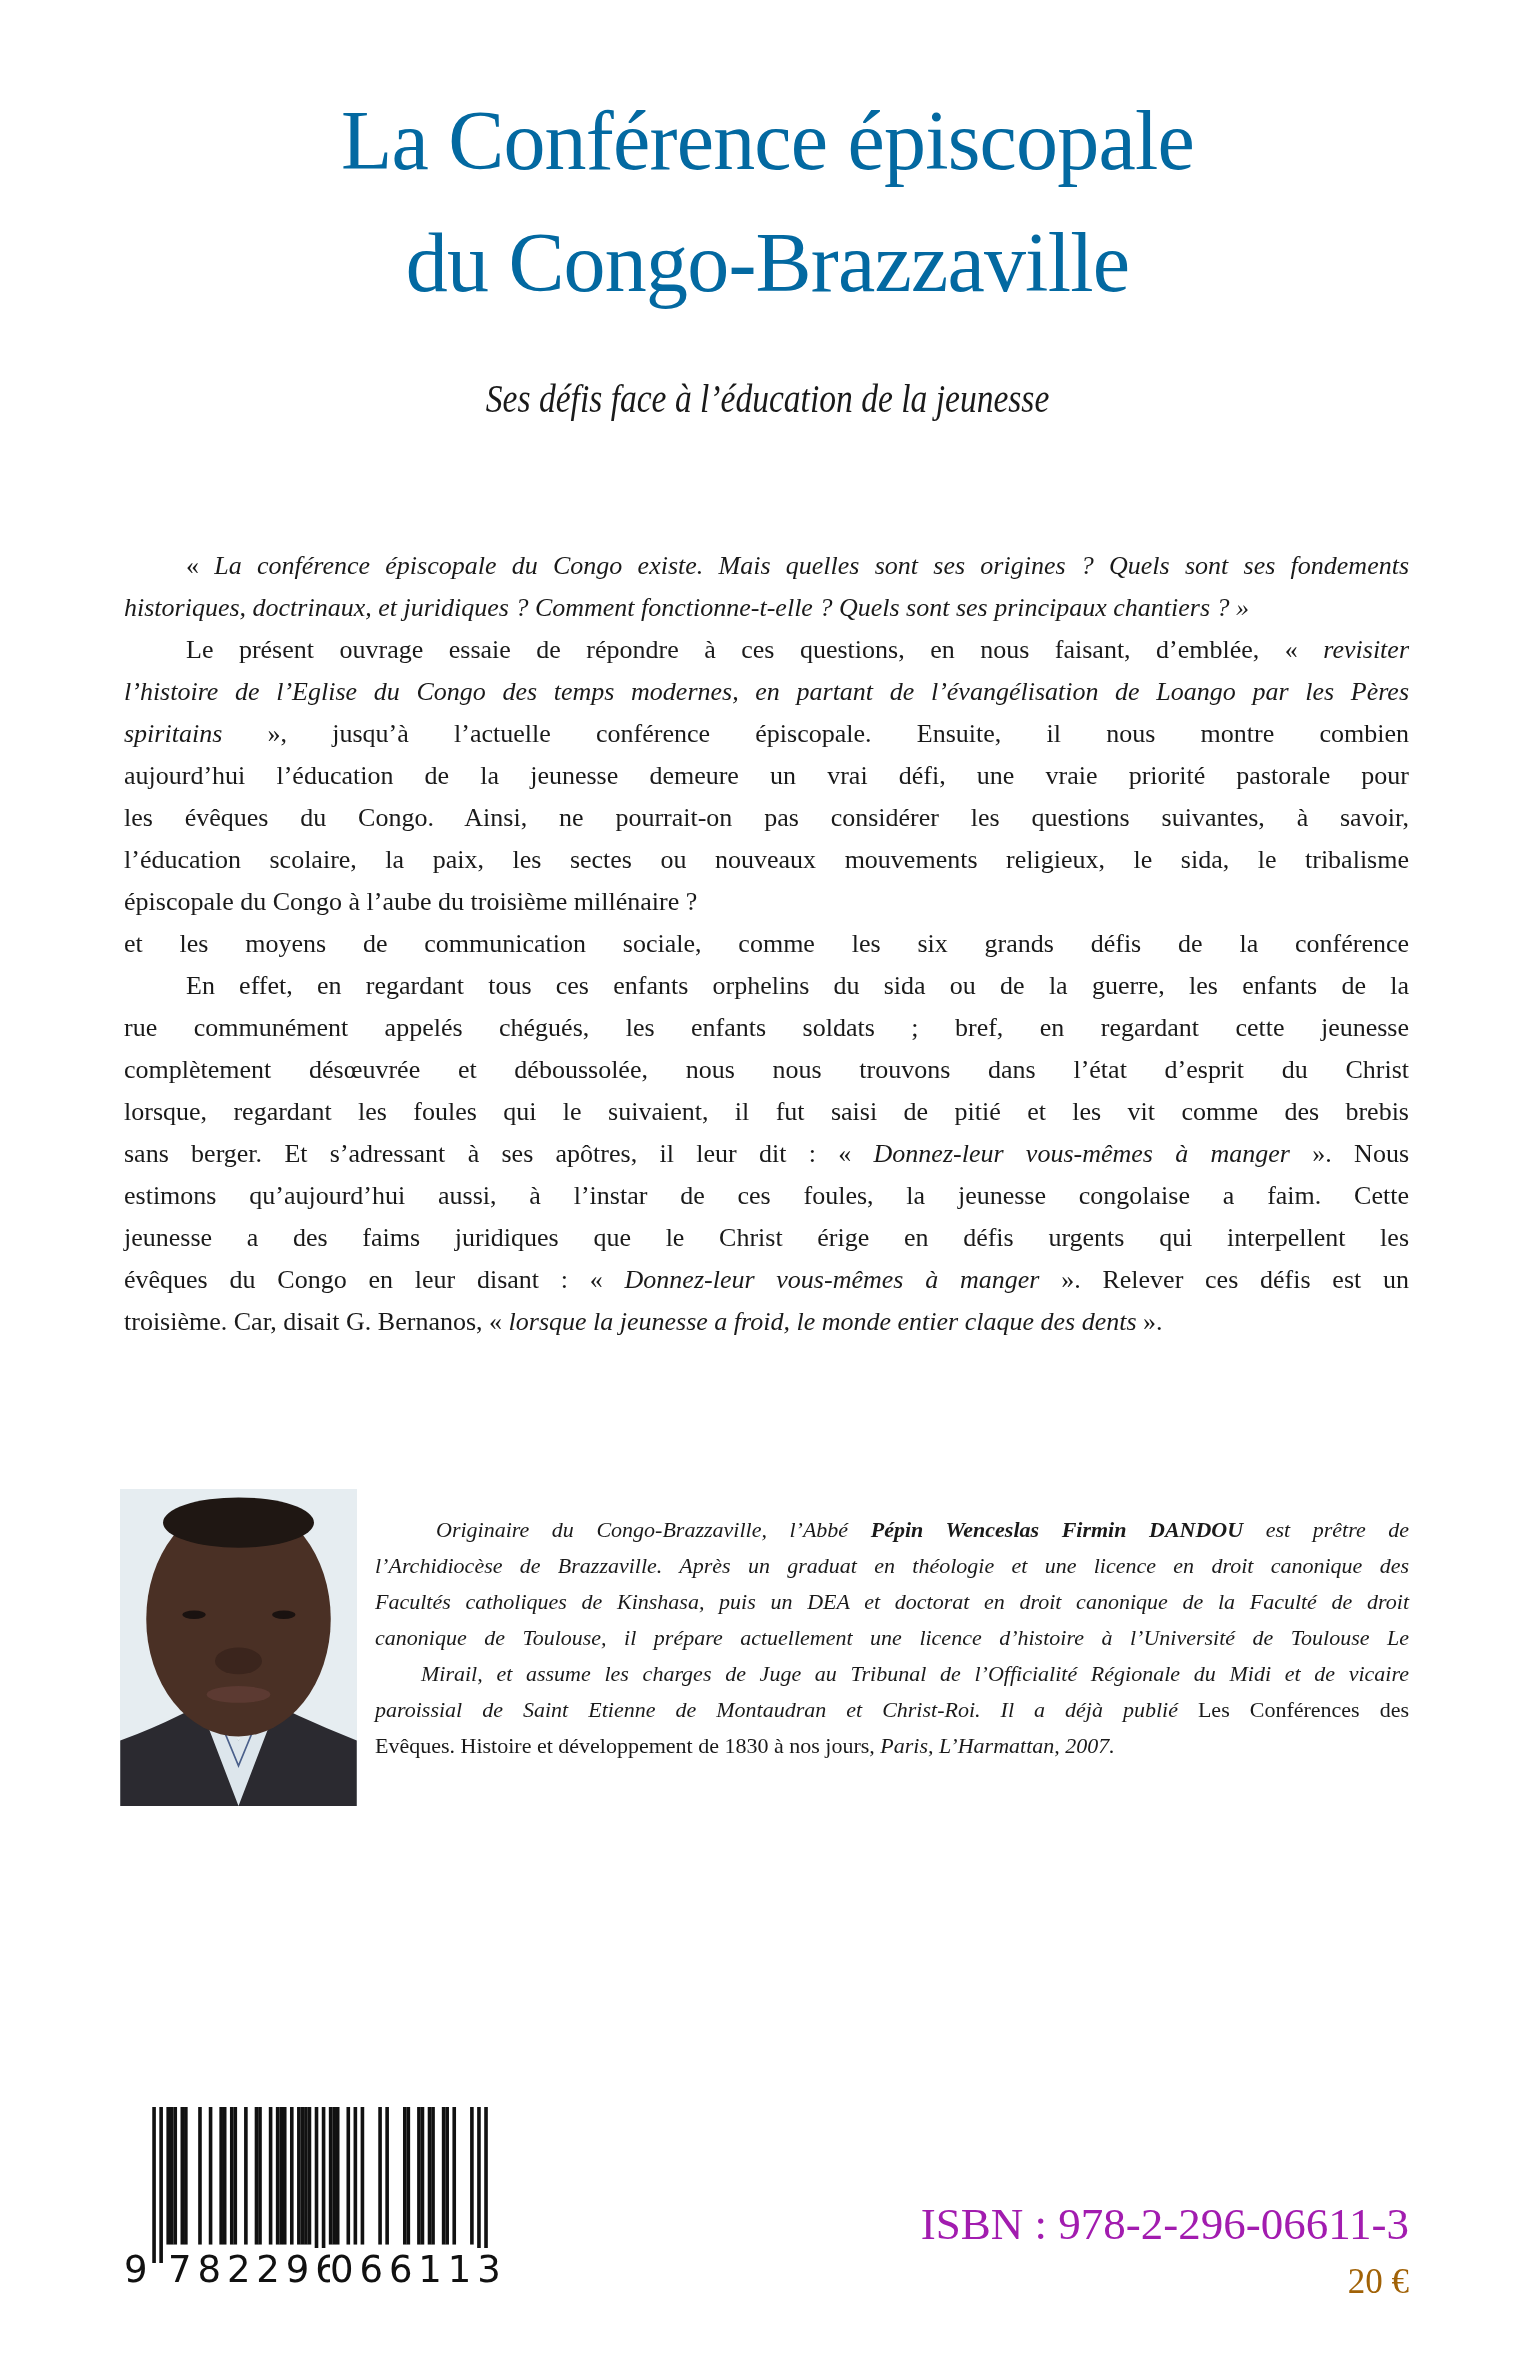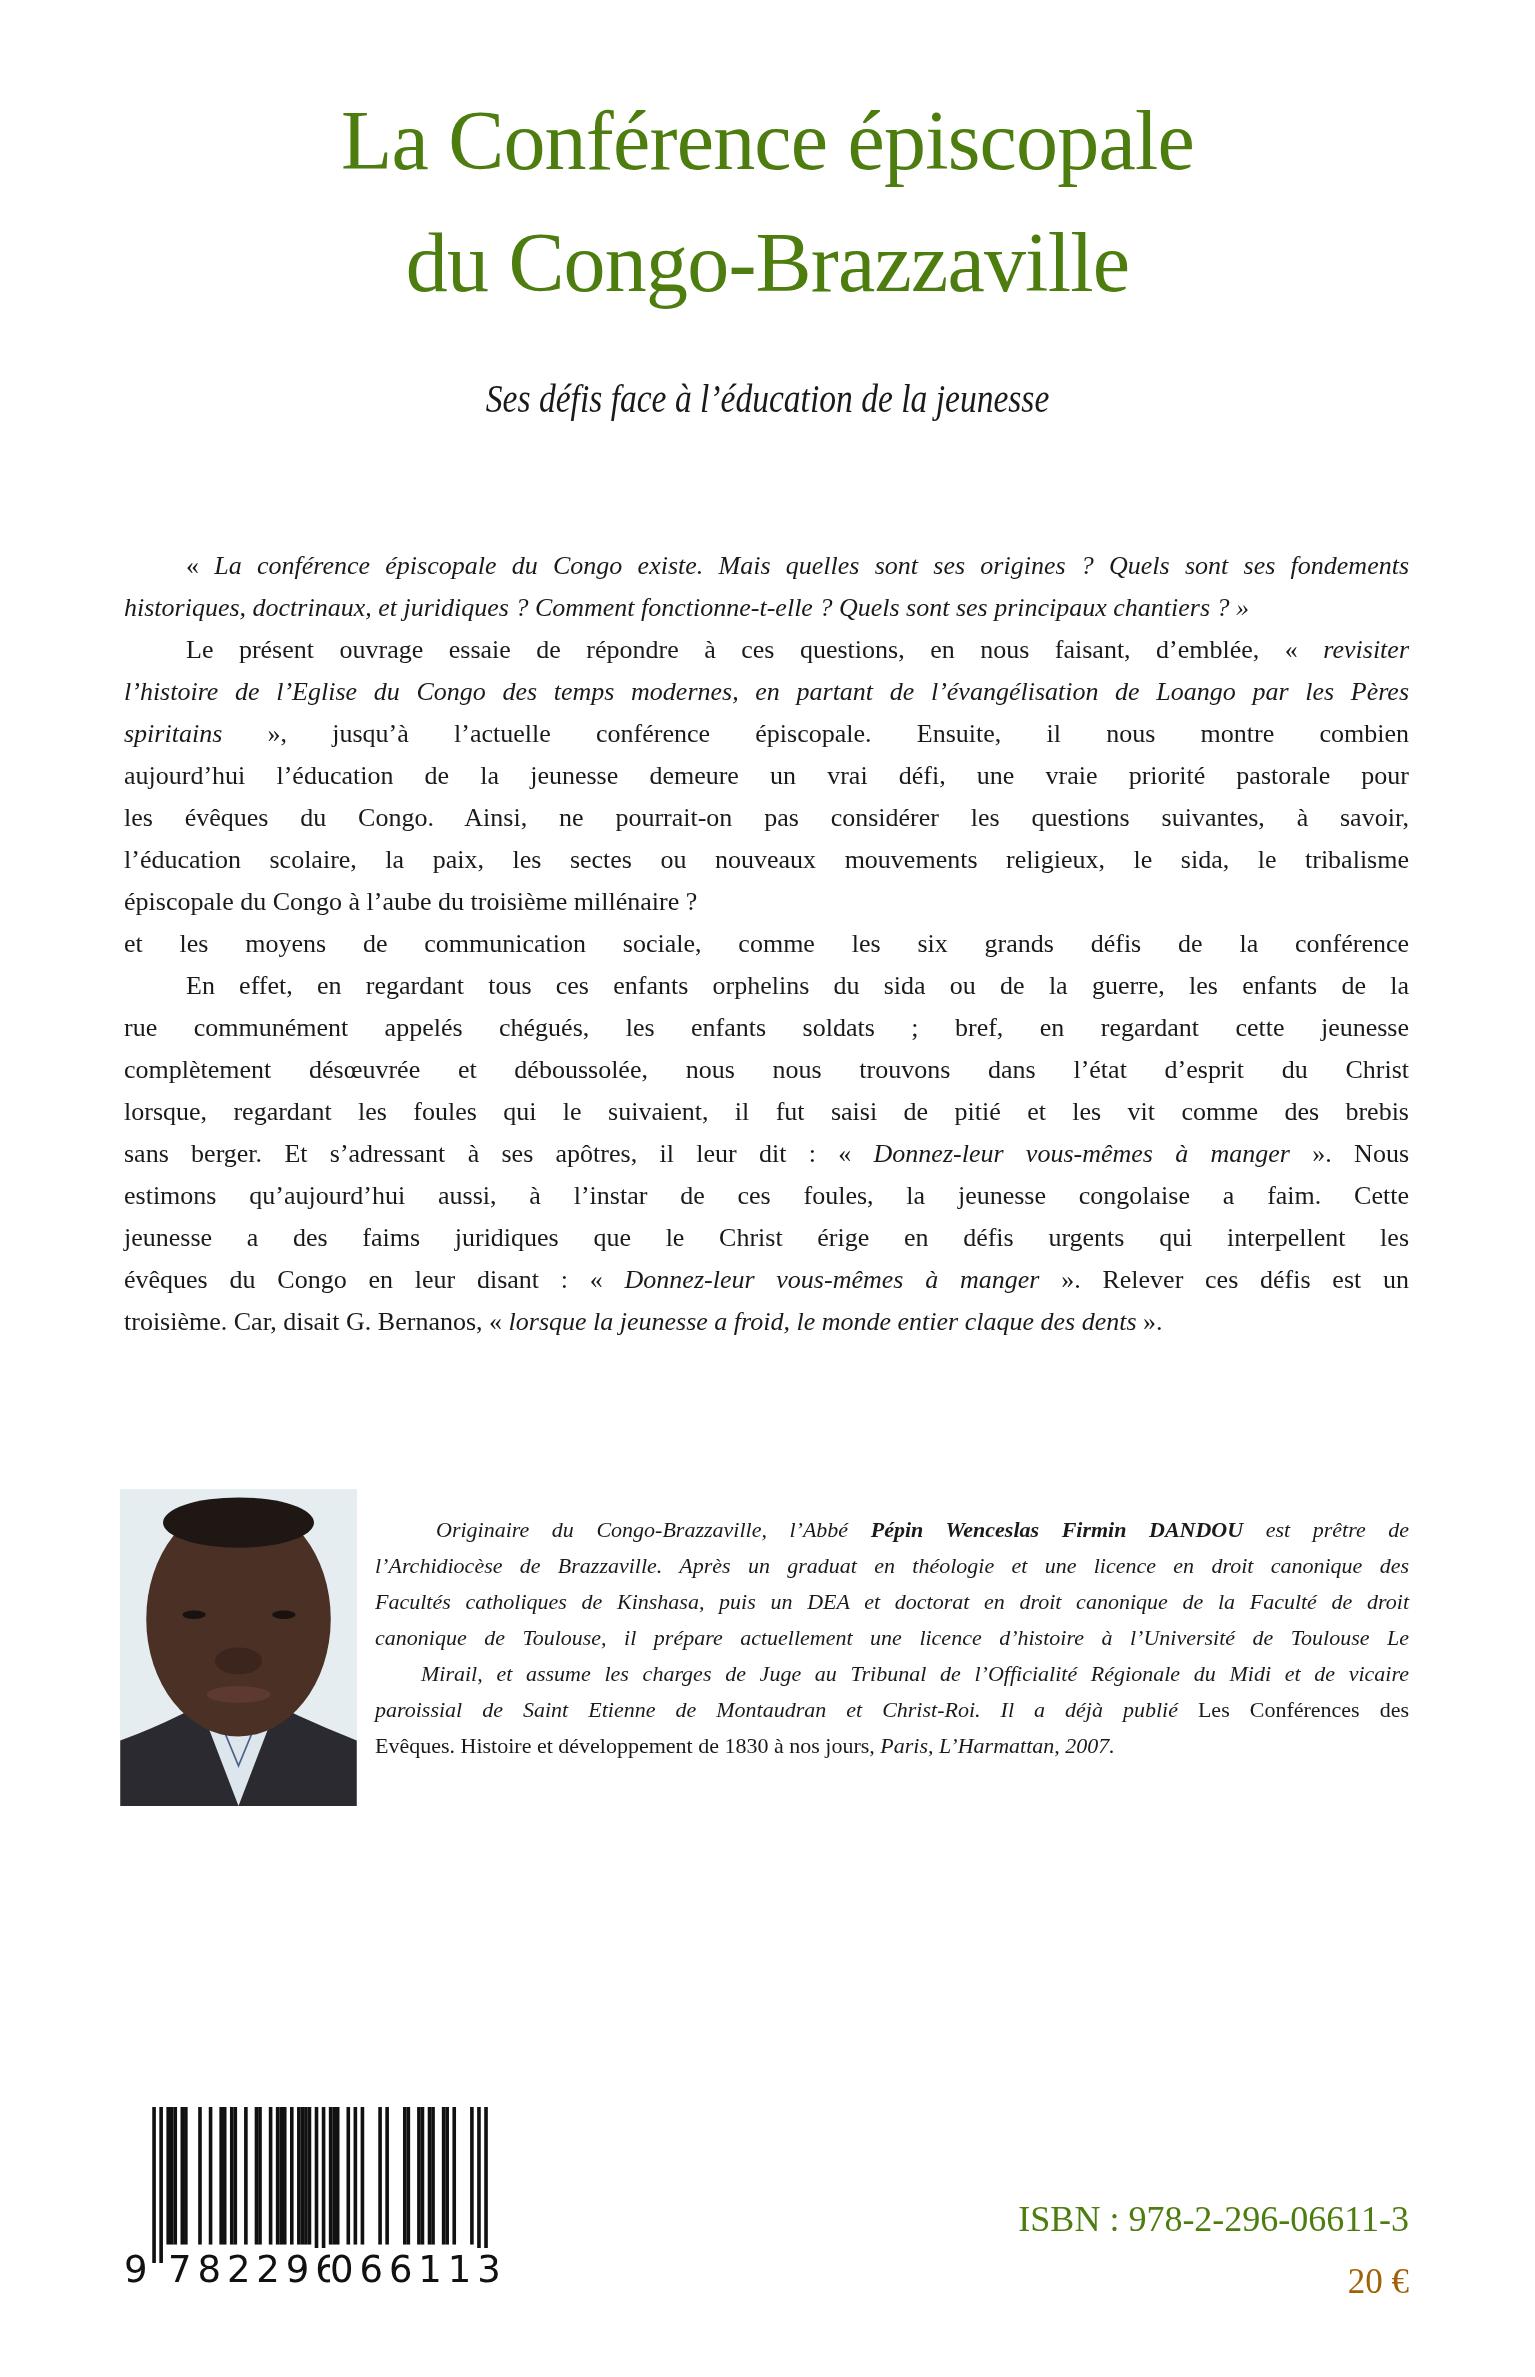--- a/index.html
+++ b/index.html
@@ -1,19 +1,19 @@
 <!DOCTYPE html>
 <html style="font-size:13.4px"><head>
 <meta charset="utf-8">
 <style>
   html, body { margin: 0; padding: 0; background: #ffffff; }
   body { width: 1535px; height: 2377px; position: relative; overflow: hidden;
          font-family: "Liberation Serif", "DejaVu Serif", serif; color: #1a1a1a; }
   .title { position: absolute; left: 0; width: 1535px; text-align: center;
-           color: #4d7c0f; font-family: "Liberation Serif", serif; font-size: 84px;
+           color: #0369a1; font-family: "Liberation Serif", serif; font-size: 84px;
            letter-spacing: -0.8px; line-height: 1; white-space: nowrap; }
   .title.l1 { top: 99px; }
   .title.l2 { top: 221px; }
   .subtitle { position: absolute; left: 0; width: 1535px; top: 376px; text-align: center;
               font-style: italic; font-size: 39px; color: #1a1a1a; white-space: nowrap;
               font-family: "Liberation Serif", serif; transform: scaleX(0.86); transform-origin: 768px 0; }
   .body { position: absolute; left: 124px; width: 1285px; top: 545px; }
   .line { height: 42px; line-height: 42px; font-size: 26px; white-space: nowrap;
           text-align: justify; text-align-last: justify; overflow: visible; }
   .line.last { text-align-last: left; }
@@ -23,21 +23,21 @@
            background: #e8eef2; overflow: hidden; }
   .bio { position: absolute; left: 375px; width: 1034px; top: 1512px; }
   .bio .line { height: 36px; line-height: 36px; font-size: 22px; }
   .bio .line.indent { padding-left: 61px; }
   .bio b { font-weight: bold; font-style: italic; }
   .barcode { position: absolute; left: 152px; top: 2107px; width: 336px; height: 156px; }
   .barcode-digits { position: absolute; top: 2248px; left: 124px; font-family: "DejaVu Sans", sans-serif;
                     font-size: 37px; color: #111; white-space: nowrap; }
   .barcode-digits span { position: absolute; top: 0; background: #fff; }
   .isbn { position: absolute; right: 126px; top: 2198px; font-family: "Liberation Serif", serif;
-          font-size: 36px; color: #4d7c0f; white-space: nowrap; text-align: right; }
+          font-size: 45px; color: #a21caf; white-space: nowrap; text-align: right; }
   .price { position: absolute; right: 126px; top: 2262px; font-family: "Liberation Serif", serif;
            font-size: 35px; color: #a16207; white-space: nowrap; text-align: right; }
 </style>
 </head>
 <body>
 
 <div>
   <div class="title l1">La Conférence épiscopale</div>
   <div class="title l2">du Congo-Brazzaville</div>
   <div class="subtitle">Ses défis face à l’éducation de la jeunesse</div>

